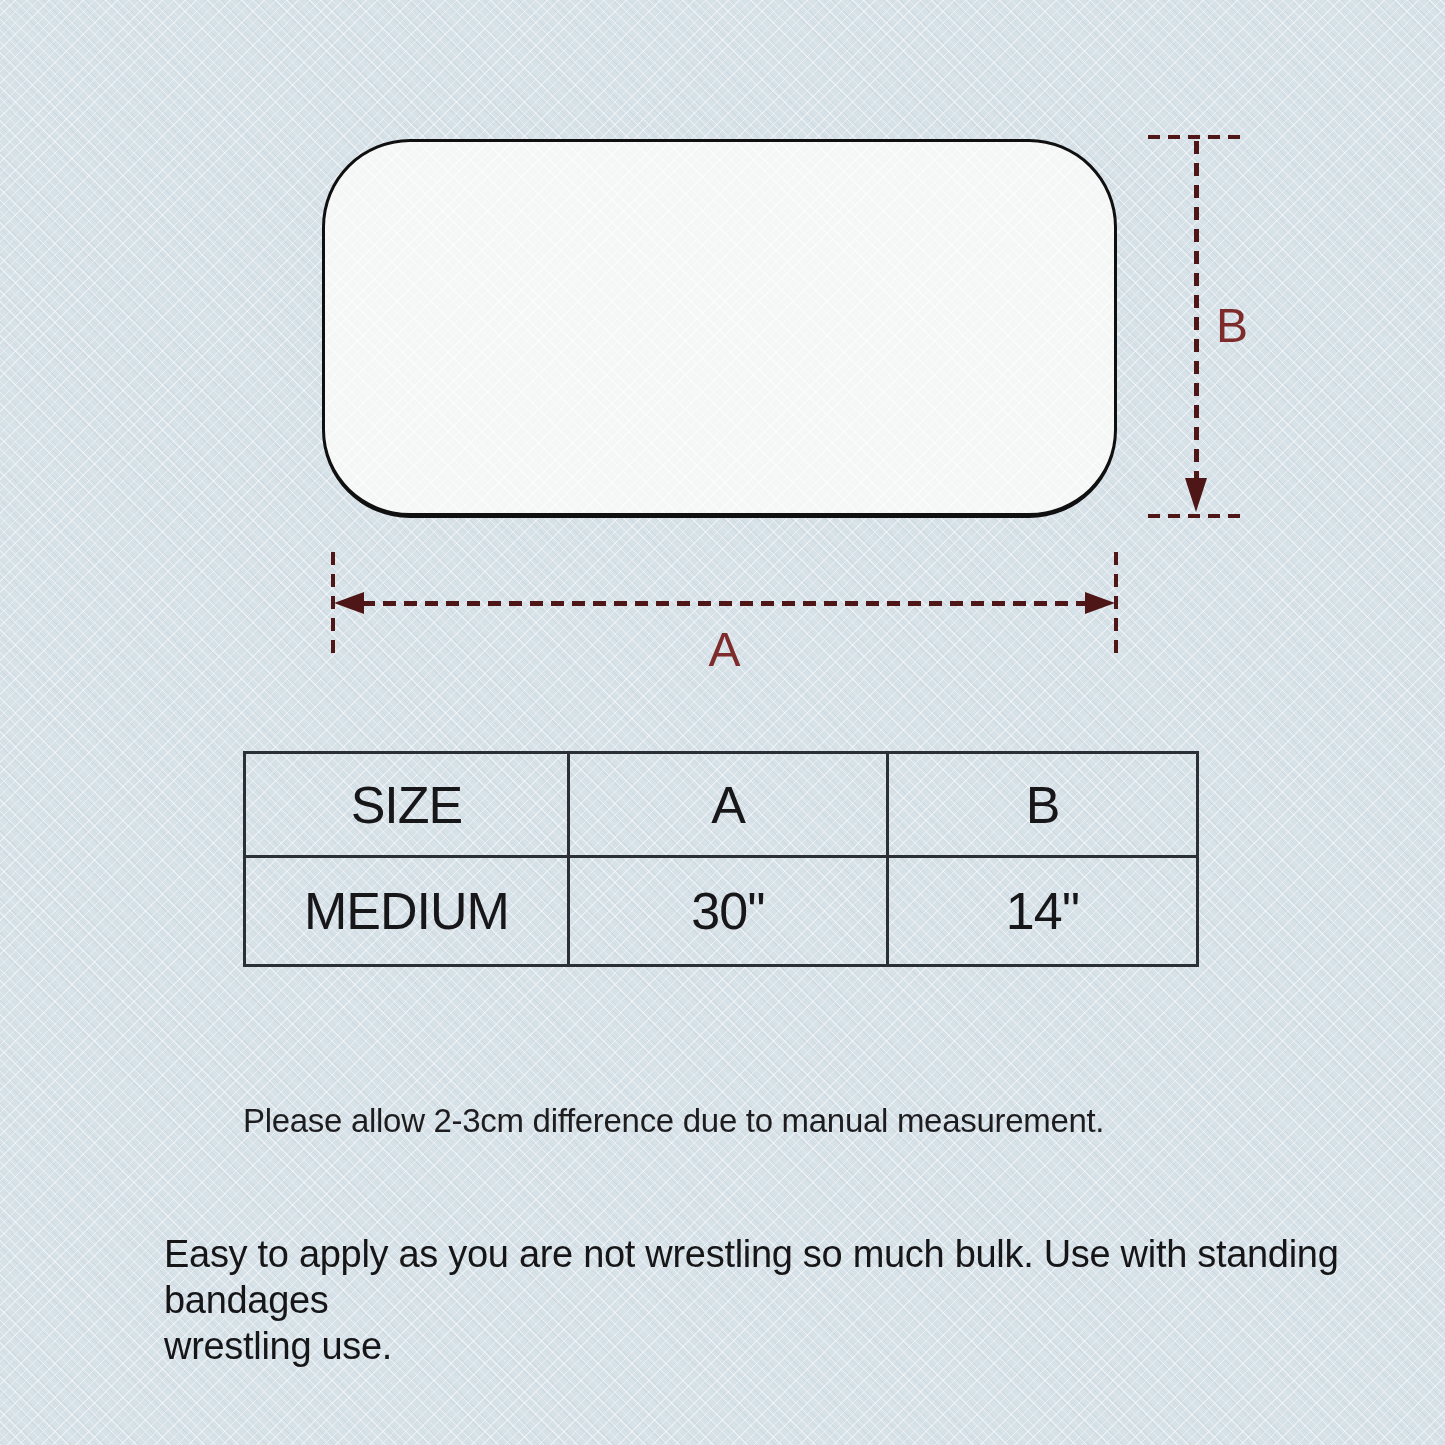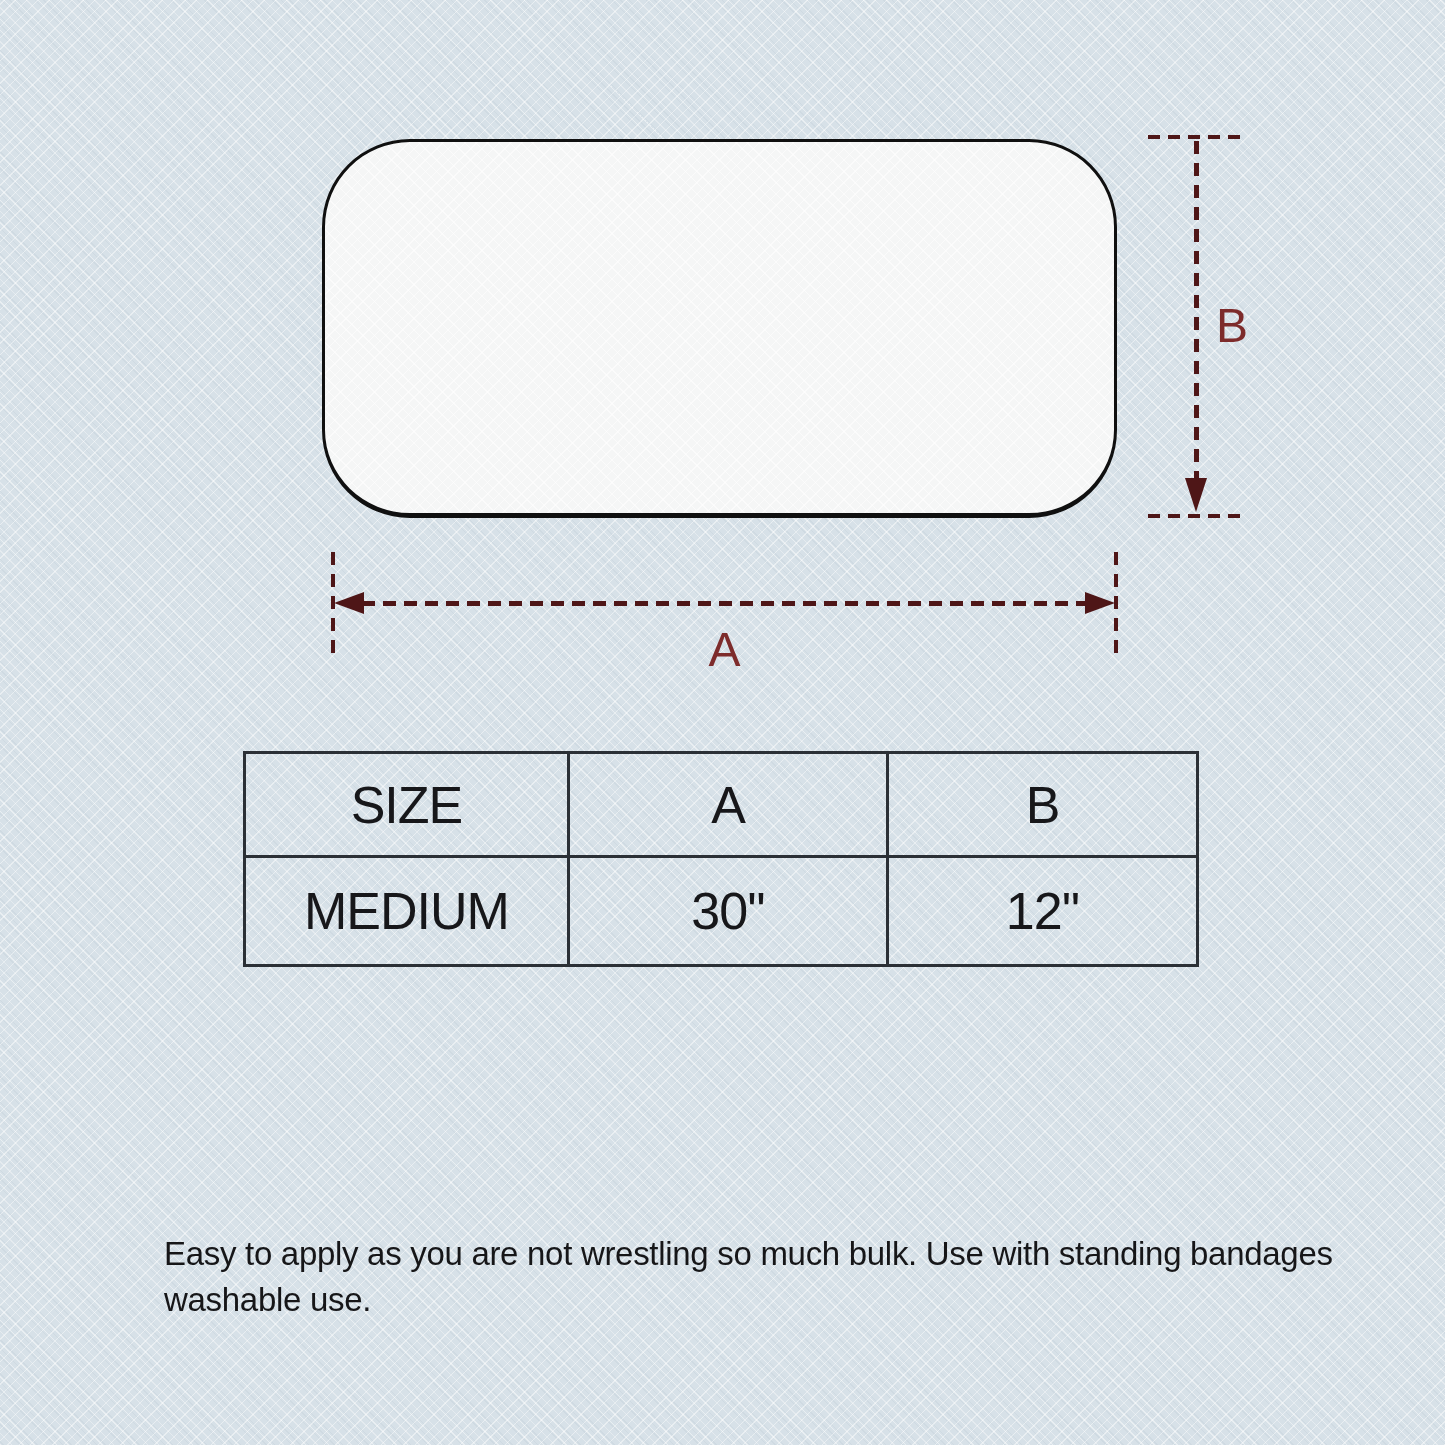--- a/index.html
+++ b/index.html
@@ -109,21 +109,21 @@
     position: absolute;
     left: 243px; top: 1102px;
     font-size: 33px;
     letter-spacing: -0.3px;
     color: #1d1d1f;
   }
 
   .description {
     position: absolute;
     left: 164px; top: 1231px;
-    font-size: 33px;
+    font-size: 38px;
     line-height: 46px;
     letter-spacing: -0.3px;
     color: #161618;
   }
 </style>
 </head>
 <body>
 
 <div class="canvas">
 
@@ -145,24 +145,25 @@
   <table class="size-table">
     <tbody>
         <tr class="row-h">
       <td class="col-size">SIZE</td>
       <td class="col-a">A</td>
       <td class="col-b">B</td>
     </tr>
     <tr class="row-d">
       <td>MEDIUM</td>
       <td>30''</td>
-      <td>12''</td>
+      <td>14''</td>
     </tr>
   </tbody>
     </table>
 
+  <div class="note">Please allow 2-3cm difference due to manual measurement.</div>
 
   <div class="description">
     <div>Easy to apply as you are not wrestling so much bulk. Use with standing bandages</div>
-    <div>washable use.</div>
+    <div>wrestling use.</div>
   </div>
 
 </div>
 
 </body></html>

